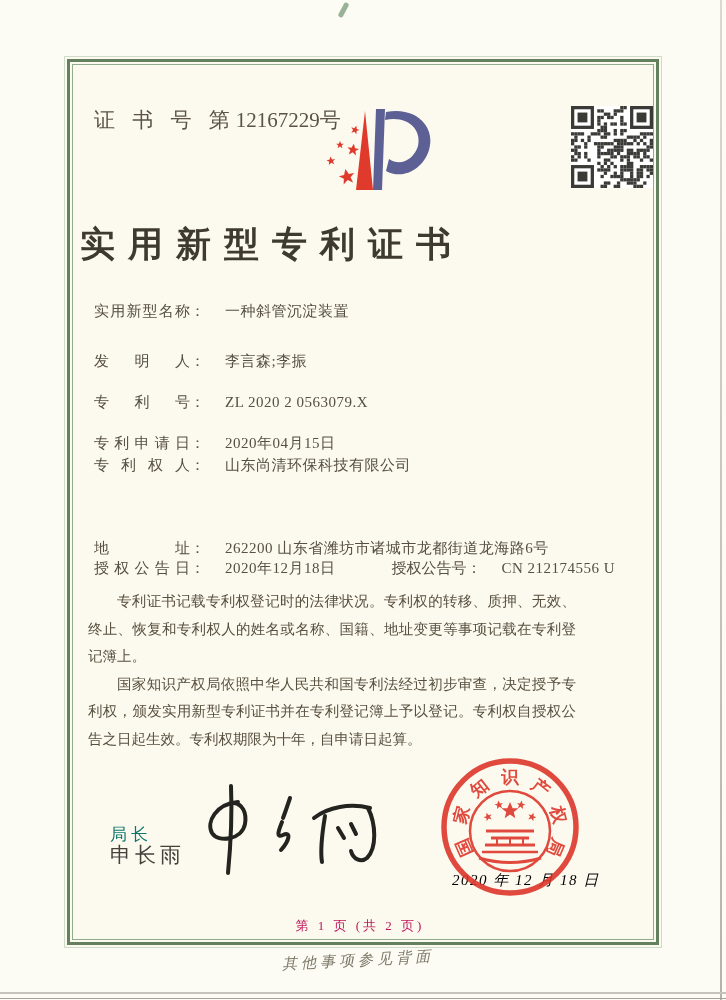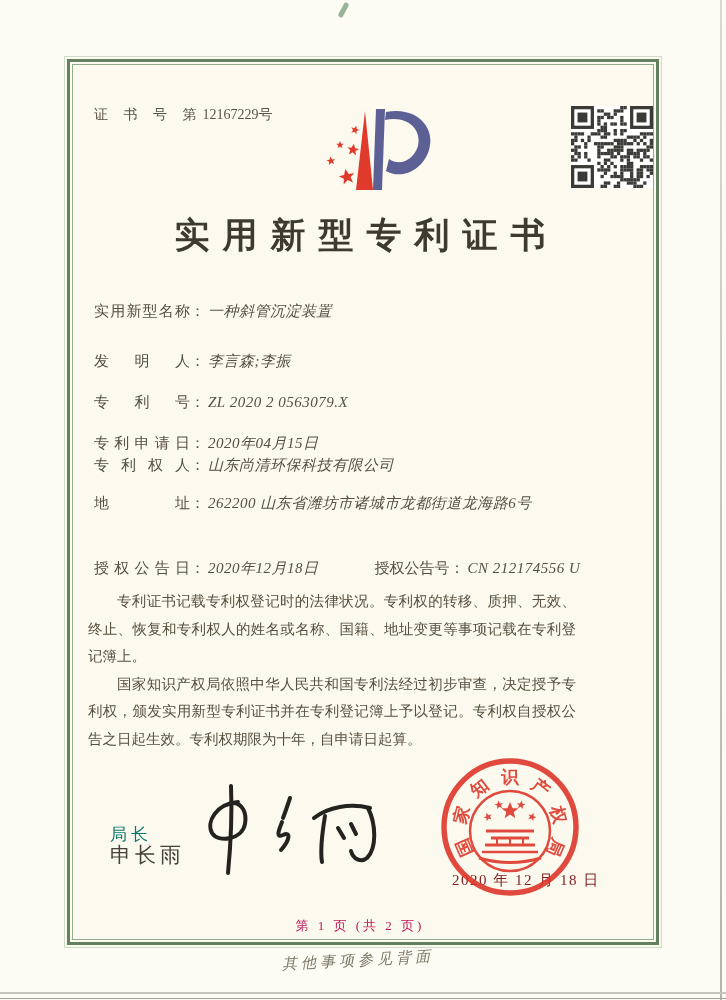--- a/index.html
+++ b/index.html
@@ -12,43 +12,43 @@
     --logo-red:#e03a2c;
     --logo-blue:#5c6095;
   }
   .frame{
     position:absolute;left:67px;top:59px;width:586px;height:880px;
     border:3px solid #64805f;
     box-shadow:inset 0 0 0 2px #fcf9ee, inset 0 0 0 3px #93ab8d,
                0 0 0 2px #fcf9ee, 0 0 0 3px #cfdcca;
     background:#fcf9ee;
   }
-  .cert-no{position:absolute;left:94px;top:106px;font-size:14px;color:#5a5346;white-space:nowrap;}
+  .cert-no{position:absolute;left:94px;top:106px;font-size:21px;color:#5a5346;white-space:nowrap;}
   .cert-no .sp{letter-spacing:6px;}
   .logo{position:absolute;left:285px;top:101px;width:176px;height:114px;}
   .qr{position:absolute;left:571px;top:106px;width:82px;height:82px;}
   .title{
-    position:absolute;left:67px;top:212px;width:586px;text-align:center;
+    position:absolute;left:67px;top:221px;width:586px;text-align:left;
     font-size:35px;font-weight:700;letter-spacing:13px;padding-left:13px;
     box-sizing:border-box;color:#3f3a30;
   }
   .field{position:absolute;left:94px;font-size:15px;white-space:nowrap;color:#564f42;}
   .flabel{display:inline-block;width:96px;text-align:justify;text-align-last:justify;vertical-align:bottom;}
-  .fvalue{margin-left:3px;letter-spacing:.5px;font-style:italic;}
+  .fvalue{margin-left:20px;letter-spacing:.5px;}
   .pair2{margin-left:56px;text-align:center;}
   .paras{
     position:absolute;left:88px;top:588px;width:488px;
     font-size:14.5px;line-height:27.5px;text-align:justify;color:#57503f;
   }
   .paras p{margin:0;text-indent:2em;}
   .officer-title{position:absolute;left:110px;top:823px;font-size:17px;letter-spacing:4px;color:#0f766e;}
   .officer-name{position:absolute;left:110px;top:841px;font-size:21px;letter-spacing:4px;color:#45403a;}
   .signature{position:absolute;left:198px;top:780px;width:190px;height:100px;}
   .signature path{stroke:#23231f;stroke-width:4;fill:none;stroke-linecap:round;stroke-linejoin:round;}
-  .seal-date{position:absolute;left:452px;top:871px;font-size:15px;letter-spacing:1.5px;color:#7f1d1d;z-index:2;}
+  .seal-date{position:absolute;left:452px;top:871px;font-size:15px;letter-spacing:1.5px;color:#000000;z-index:2;font-style:italic;}
   .seal{position:absolute;left:410px;top:727px;width:200px;height:200px;opacity:.88;z-index:3;}
   .seal .ring{fill:none;stroke:var(--seal-color);stroke-width:5.5;}
   .seal-char{font-size:17.5px;font-weight:700;fill:var(--seal-color);text-anchor:middle;dominant-baseline:central;font-family:"Liberation Serif",serif;}
   .emblem *{stroke:var(--seal-color);}
   .emblem .fillred{fill:var(--seal-color);stroke:none;}
   .footer-page{position:absolute;left:67px;top:917px;width:586px;text-align:center;font-size:13px;letter-spacing:3px;color:#be185d;}
   .back-note{
     position:absolute;left:282px;top:951px;font-size:15px;letter-spacing:4px;
     color:#7c7868;font-style:italic;transform:rotate(-3deg);
   }
@@ -320,21 +320,21 @@
 </div>
 <div class="field" style="top:393px">
   <span class="flabel">专利号</span><span>：</span><span class="fvalue">ZL 2020 2 0563079.X</span>
 </div>
 <div class="field" style="top:434px">
   <span class="flabel">专利申请日</span><span>：</span><span class="fvalue">2020年04月15日</span>
 </div>
 <div class="field" style="top:456px">
   <span class="flabel">专利权人</span><span>：</span><span class="fvalue">山东尚清环保科技有限公司</span>
 </div>
-<div class="field" style="top:494px">
+<div class="field" style="top:539px">
   <span class="flabel">地址</span><span>：</span><span class="fvalue">262200 山东省潍坊市诸城市龙都街道龙海路6号</span>
 </div>
 <div class="field" style="top:559px">
   <span class="flabel">授权公告日</span><span>：</span><span class="fvalue">2020年12月18日</span><span class="pair2"><span>授权公告号</span><span>：</span><span class="fvalue">CN 212174556 U</span></span>
 </div>
 
 <div class="paras">
   <p>专利证书记载专利权登记时的法律状况。专利权的转移、质押、无效、终止、恢复和专利权人的姓名或名称、国籍、地址变更等事项记载在专利登记簿上。</p>
   <p>国家知识产权局依照中华人民共和国专利法经过初步审查，决定授予专利权，颁发实用新型专利证书并在专利登记簿上予以登记。专利权自授权公告之日起生效。专利权期限为十年，自申请日起算。</p>
 </div>

